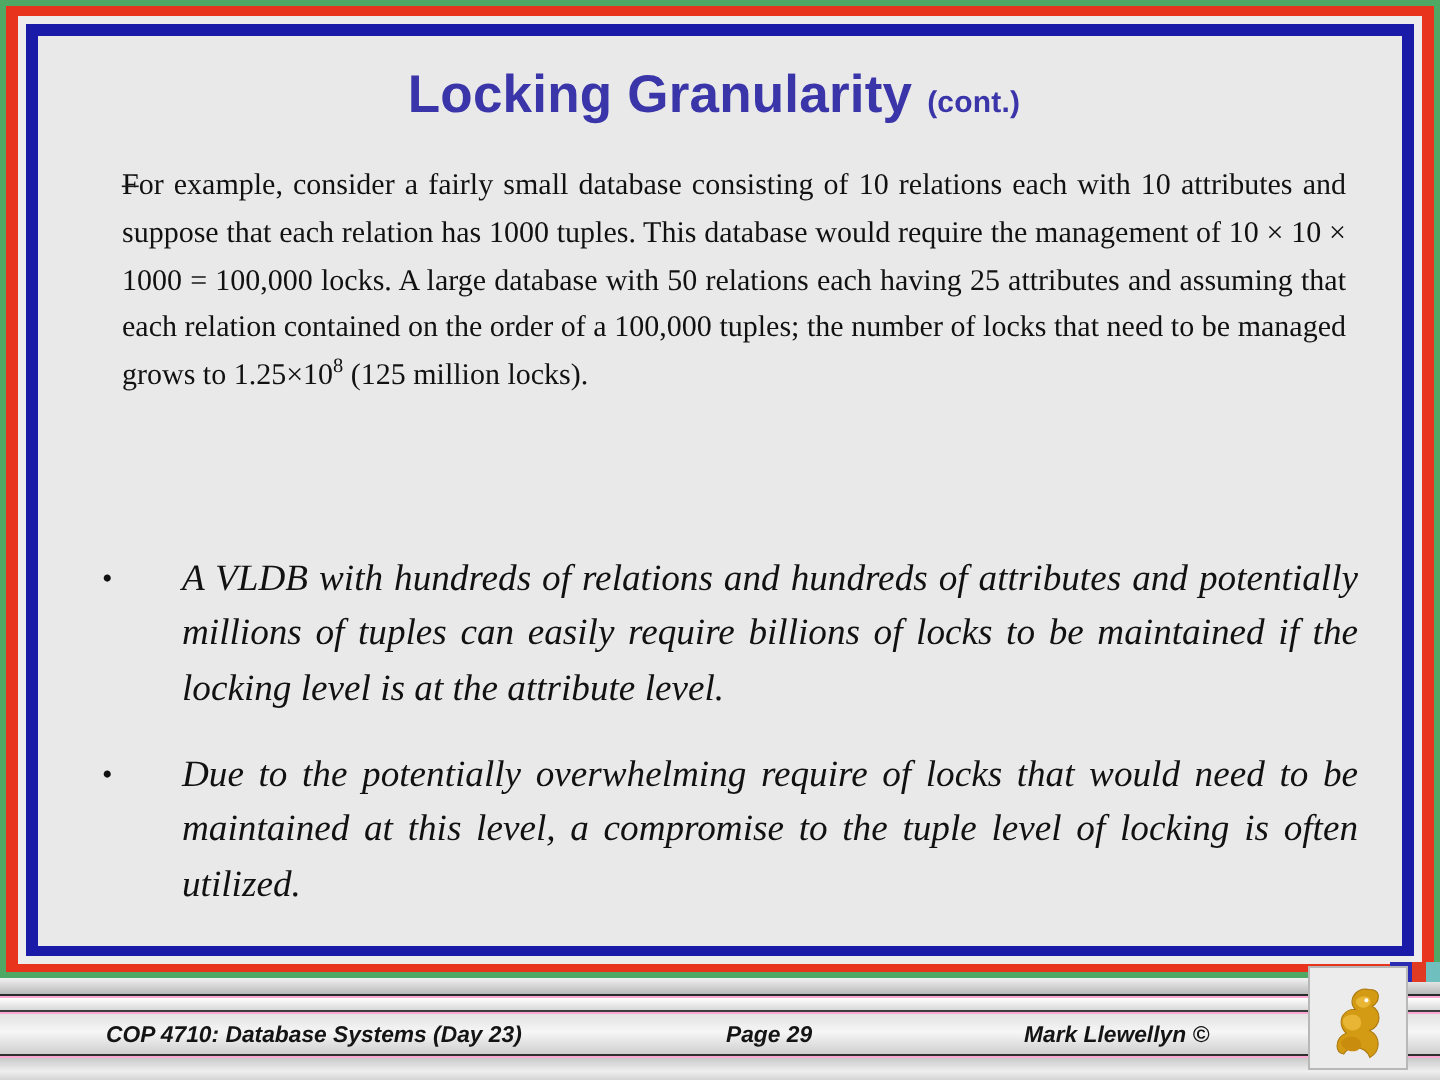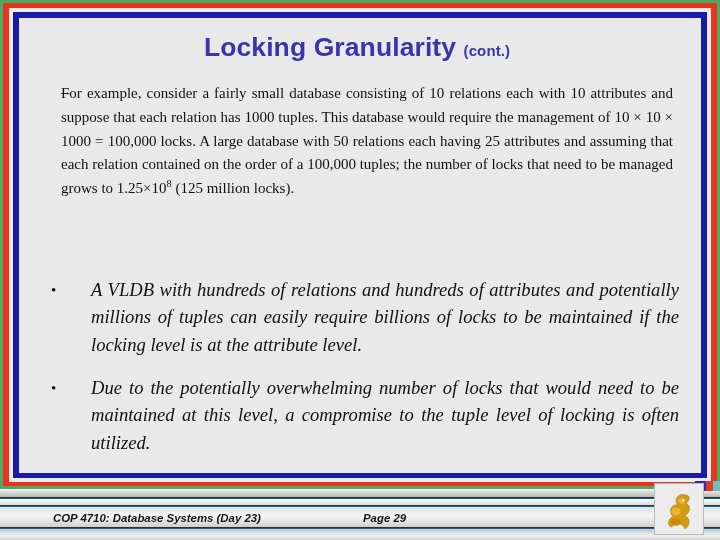--- a/index.html
+++ b/index.html
@@ -141,21 +141,21 @@
   #bullet-vldb { top: 258px; }
   #bullet-compromise { top: 356px; }
 
   
   .footer-bar {
     position: absolute;
     left: 0;
     top: 489px;
     width: 720px;
     height: 41px;
-    background: #0369a1;
+    background: #f9a8d4;
   }
   .footer-stripe {
     position: absolute;
     left: 0;
     width: 720px;
     box-sizing: border-box;
   }
   .fs-1 {
     top: 0;
     height: 9px;
@@ -251,33 +251,34 @@
       <div class="para"><span>For example, consider a fairly small database consisting of 10 relations each with 10 attributes and suppose that each relation has 1000 tuples.  This database would require the management of 10 × 10 × 1000 = 100,000 locks.  A large database with 50 relations each having 25 attributes and assuming that each relation contained on the order of a 100,000 tuples; the number of locks that need to be managed grows to 1.25×10</span><sup>8</sup><span> (125 million locks).</span></div>
     </div>
 
     <div class="bullet-item" id="bullet-vldb">
       <span class="marker">•</span>
       <div class="para">A VLDB with hundreds of relations and hundreds of attributes and potentially millions of tuples can easily require billions of locks to be maintained if the locking level is at the attribute level.</div>
     </div>
 
     <div class="bullet-item" id="bullet-compromise">
       <span class="marker">•</span>
-      <div class="para">Due to the potentially overwhelming number of locks that would need to be maintained at this level, a compromise to the tuple level of locking is often utilized.</div>
+      <div class="para">Due to the potentially overwhelming require of locks that would need to be maintained at this level, a compromise to the tuple level of locking is often utilized.</div>
     </div>
 
   </div>
 
   <div class="footer-bar">
     <div class="footer-stripe fs-1"></div>
     <div class="footer-stripe fs-2"></div>
     <div class="footer-stripe fs-3"></div>
     <div class="footer-stripe fs-4"></div>
 
     <div class="footer-text" id="footer-course">COP 4710: Database Systems  (Day 23)</div>
     <div class="footer-text" id="footer-page">Page 29</div>
+    <div class="footer-text" id="footer-author">Mark Llewellyn ©</div>
   </div>
 
   <div class="logo-swatch">
     <span class="sw-navy"></span>
     <span class="sw-red"></span>
     <span class="sw-teal"></span>
   </div>
 
   <div class="logo-box">
     <svg class="pegasus" viewBox="0 0 100 100">

